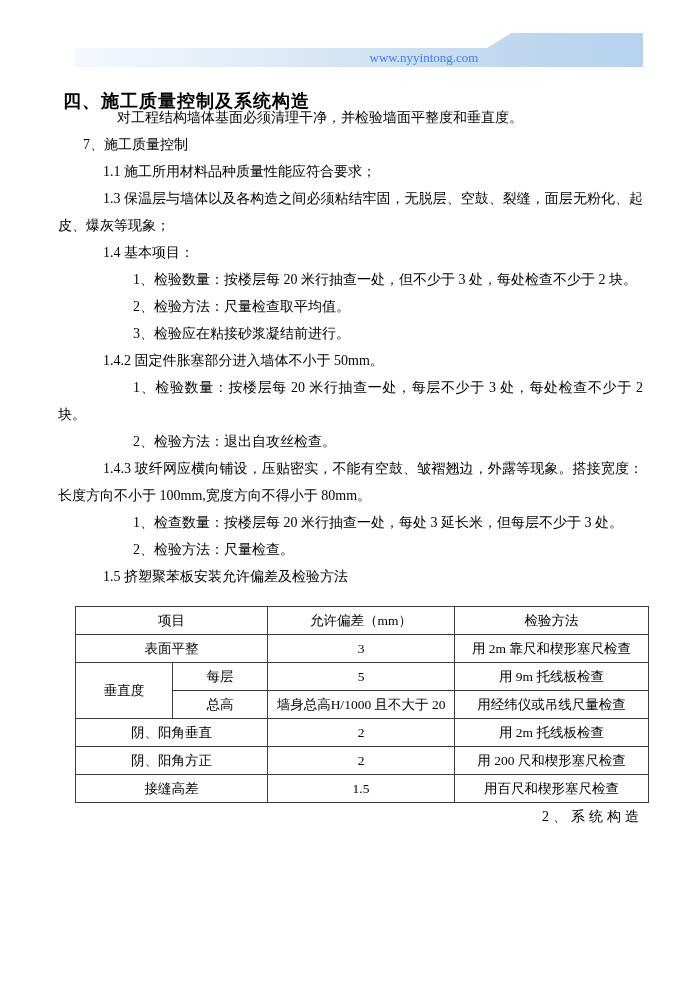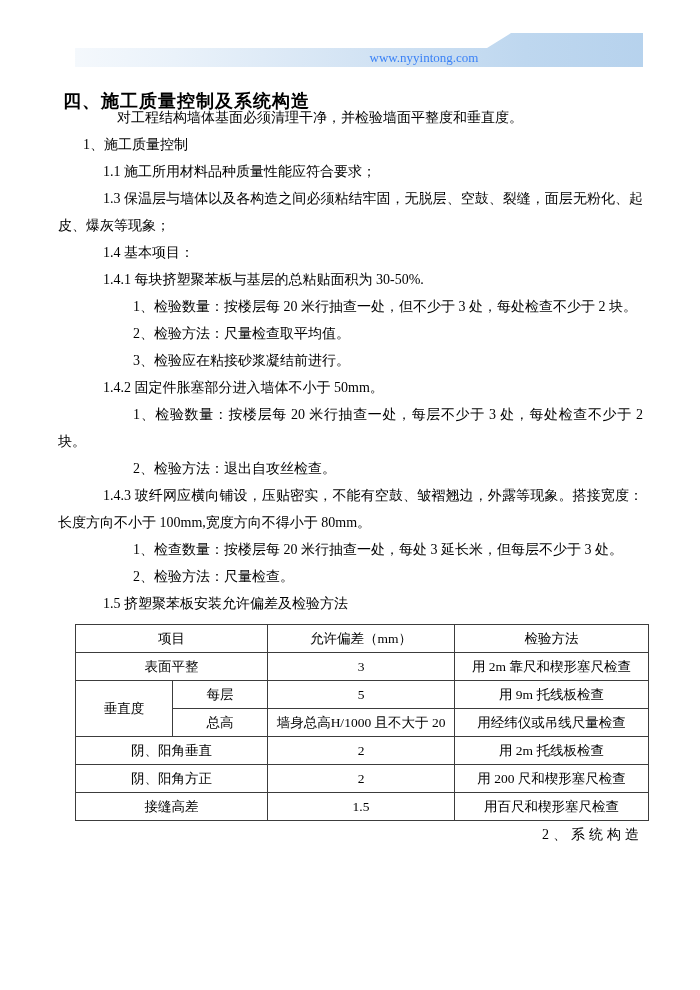--- a/index.html
+++ b/index.html
@@ -30,21 +30,21 @@
     font-size:14px;line-height:27px;text-align:justify;
   }
   .doc-body p{margin:0;font-family:Liberation Serif, serif;}
   .ind-intro{text-indent:59px;}
   .ind-l1{text-indent:25px;}
   .ind-l2{text-indent:45px;}
   .ind-l3{text-indent:75px;}
   
   table.spec-table{
     border-collapse:collapse;table-layout:fixed;
-    width:573px;margin:7px 0 0 17px;
+    width:573px;margin:16px 0 0 17px;
     font-size:13.5px;line-height:17px;text-align:center;
   }
   table.spec-table td,table.spec-table th{
     border:1px solid #3c3c3c;height:27px;padding:0 2px;
     font-weight:normal;vertical-align:middle;overflow:hidden;white-space:nowrap;
   }
   
   .closing{
     margin-top:7px;text-indent:18px;letter-spacing:4px;text-align:right;
   }
@@ -55,25 +55,24 @@
 <div class="banner">
   <div class="banner-shape"></div>
   <div class="banner-url">www.nyyintong.com</div>
 </div>
 
 <h1 class="doc-title">四、施工质量控制及系统构造</h1>
 
 <div class="doc-body">
 
   <p class="ind-intro">对工程结构墙体基面必须清理干净，并检验墙面平整度和垂直度。</p>
-  <p class="ind-l1">1、施工质量控制</p>
+  <p class="ind-l1">7、施工质量控制</p>
   <p class="ind-l2">1.1 施工所用材料品种质量性能应符合要求；</p>
   <p class="ind-l2">1.3 保温层与墙体以及各构造之间必须粘结牢固，无脱层、空鼓、裂缝，面层无粉化、起皮、爆灰等现象；</p>
   <p class="ind-l2">1.4 基本项目：</p>
-  <p class="ind-l2">1.4.1 每块挤塑聚苯板与基层的总粘贴面积为 30-50%.</p>
   <p class="ind-l3">1、检验数量：按楼层每 20 米行抽查一处，但不少于 3 处，每处检查不少于 2 块。</p>
   <p class="ind-l3">2、检验方法：尺量检查取平均值。</p>
   <p class="ind-l3">3、检验应在粘接砂浆凝结前进行。</p>
   <p class="ind-l2">1.4.2 固定件胀塞部分进入墙体不小于 50mm。</p>
   <p class="ind-l3">1、检验数量：按楼层每 20 米行抽查一处，每层不少于 3 处，每处检查不少于 2 块。</p>
   <p class="ind-l3">2、检验方法：退出自攻丝检查。</p>
   <p class="ind-l2">1.4.3 玻纤网应横向铺设，压贴密实，不能有空鼓、皱褶翘边，外露等现象。搭接宽度：长度方向不小于 100mm,宽度方向不得小于 80mm。</p>
   <p class="ind-l3">1、检查数量：按楼层每 20 米行抽查一处，每处 3 延长米，但每层不少于 3 处。</p>
   <p class="ind-l3">2、检验方法：尺量检查。</p>
   <p class="ind-l2">1.5 挤塑聚苯板安装允许偏差及检验方法</p>

